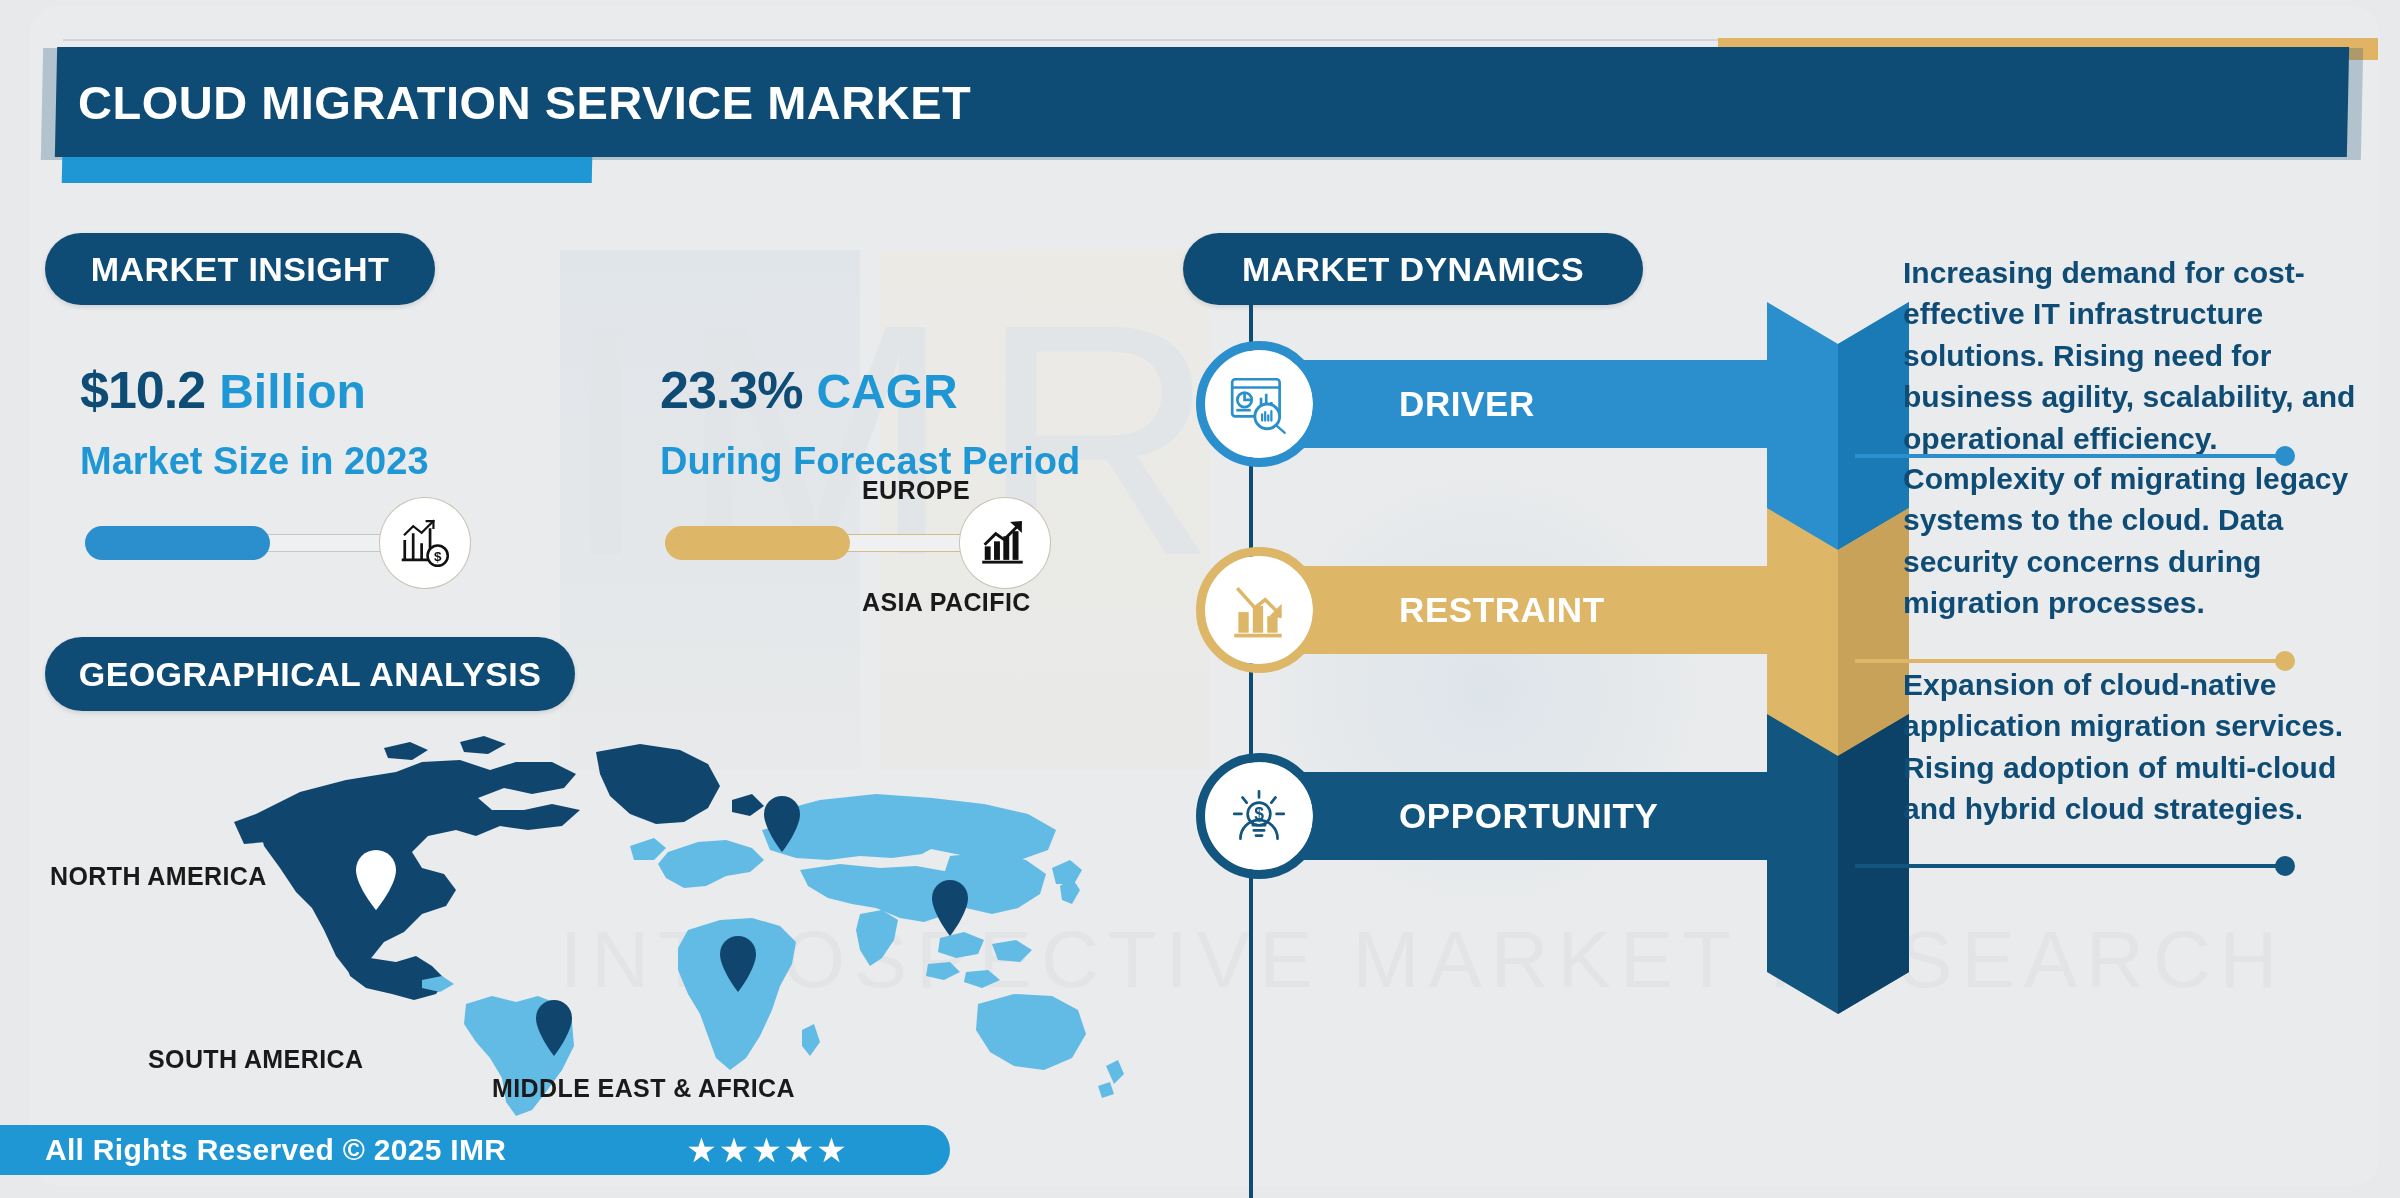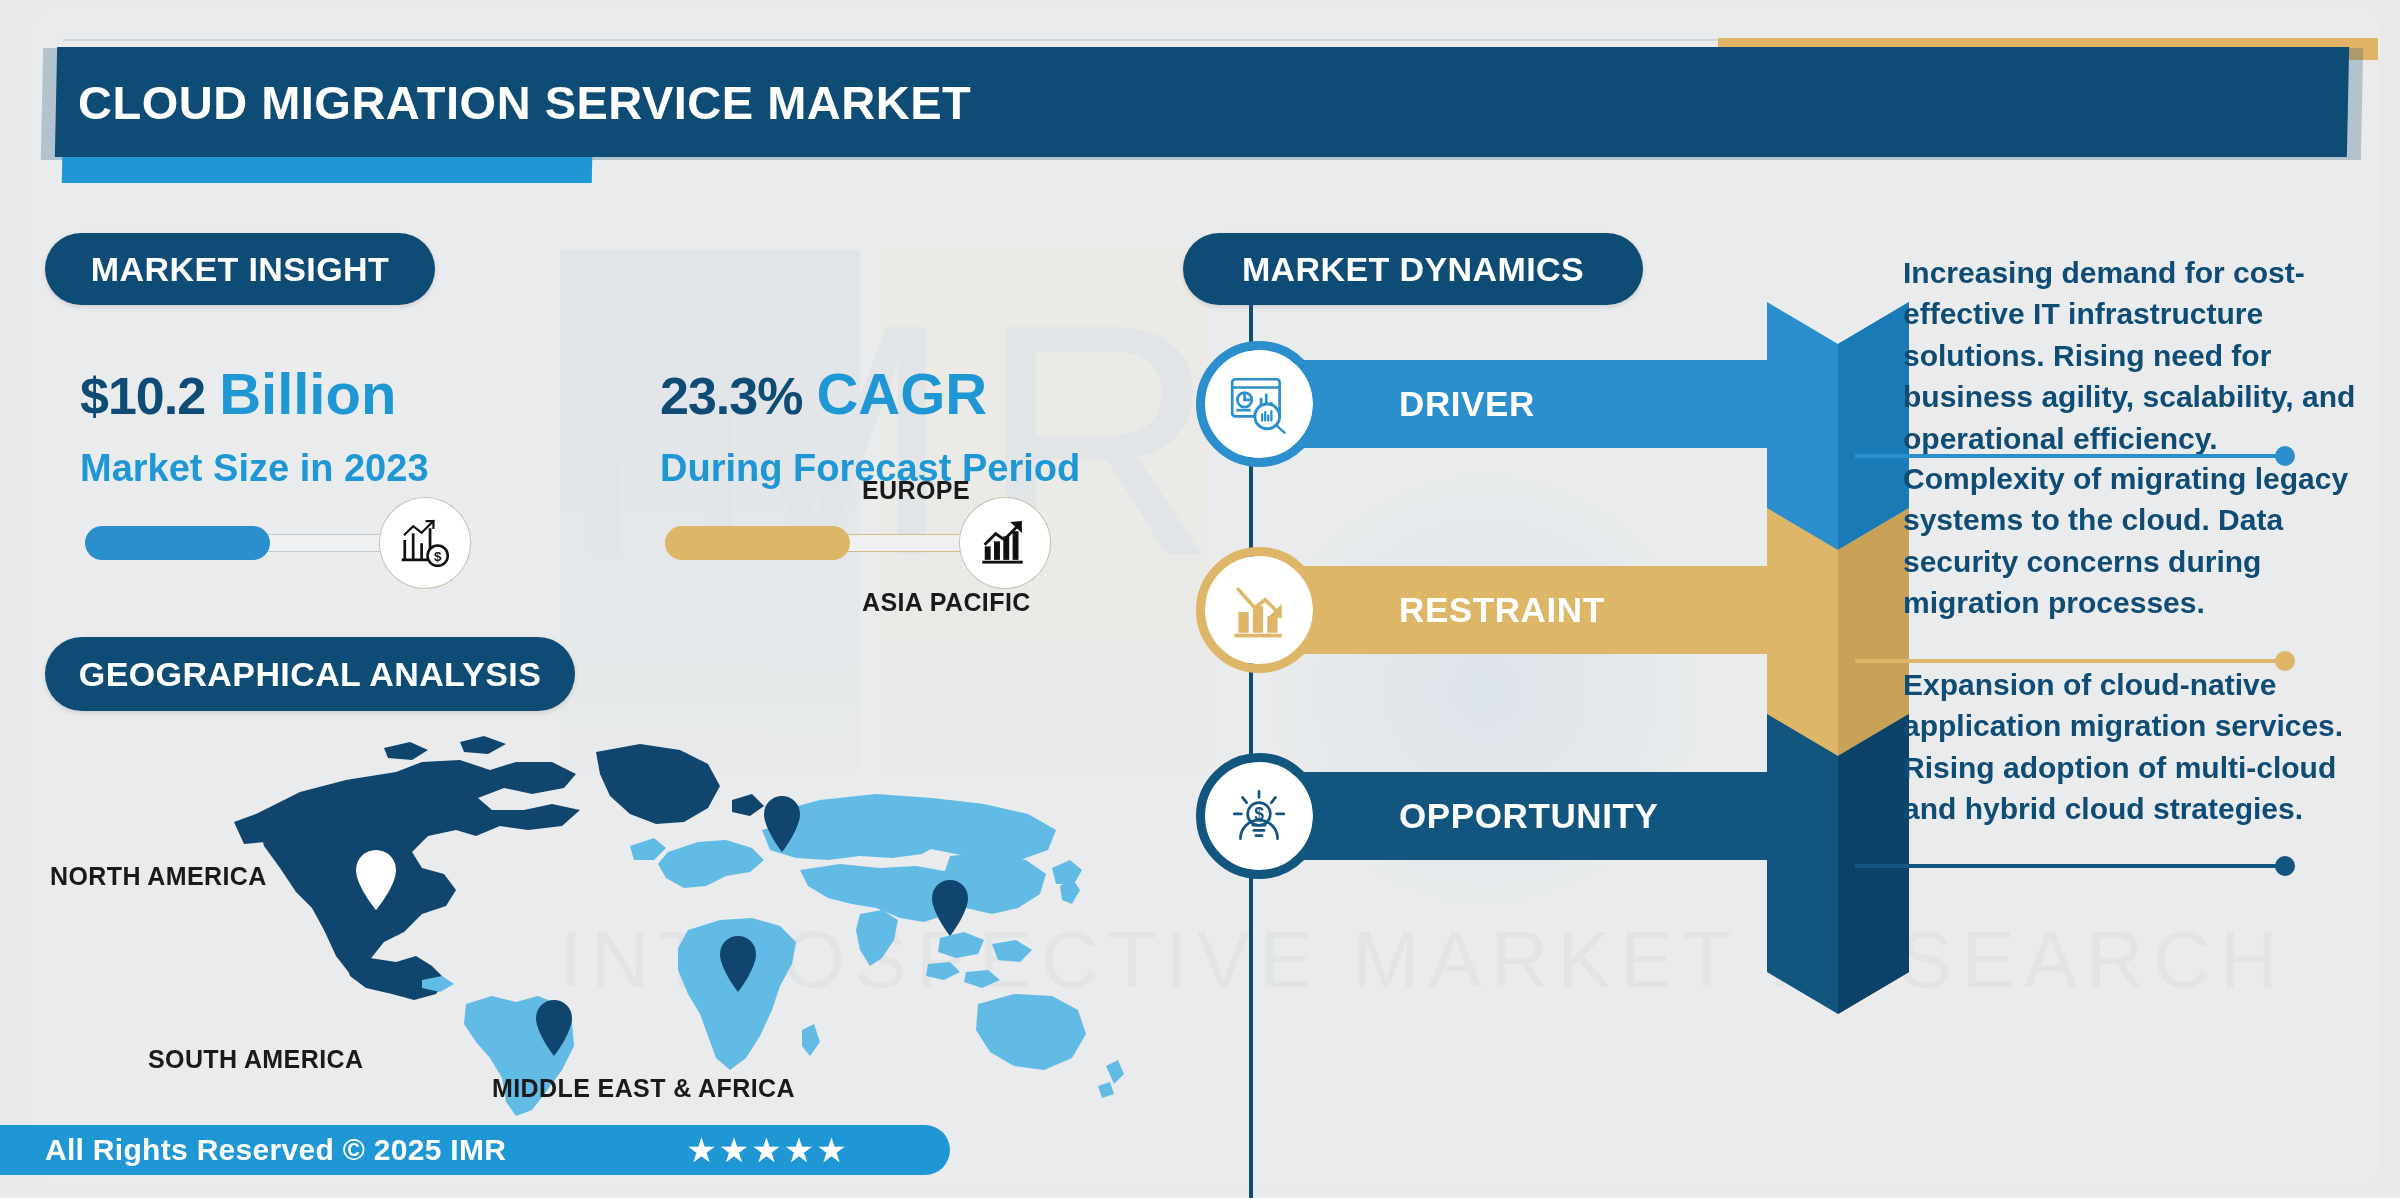--- a/index.html
+++ b/index.html
@@ -108,21 +108,21 @@
   #pill-insight { left: 45px;  top: 233px; width: 390px; height: 72px; font-size: 34px; }
   #pill-geo     { left: 45px;  top: 637px; width: 530px; height: 74px; font-size: 34px; }
   #pill-dyn     { left: 1183px;top: 233px; width: 460px; height: 72px; font-size: 34px; }
 
   
   .stat { position: absolute; }
   #stat-1 { left: 80px; top: 360px; width: 520px; }
   #stat-2 { left: 660px; top: 360px; width: 560px; }
   .stat-row { display: flex; align-items: baseline; white-space: nowrap; }
   .stat-big { color: #0f4c75; font-size: 52px; font-weight: 700; letter-spacing: -1px; }
-  .stat-unit { color: #1f97d4; font-size: 58px; font-weight: 700; margin-left: 14px; }
+  .stat-unit { color: #1f97d4; font-size: 48px; font-weight: 700; margin-left: 14px; }
   .stat-sub { color: #1f97d4; font-size: 38px; font-weight: 600; margin-top: 20px; }
 
   
   .prog { position: absolute; height: 34px; }
   #prog-1 { left: 85px;  top: 526px; width: 320px; }
   #prog-2 { left: 665px; top: 526px; width: 320px; }
   .prog-track {
     position: absolute; left: 0; top: 8px;
     width: 100%; height: 18px;
     background: #eef0f1; border: 1px solid #bfc9cd; border-radius: 10px;

